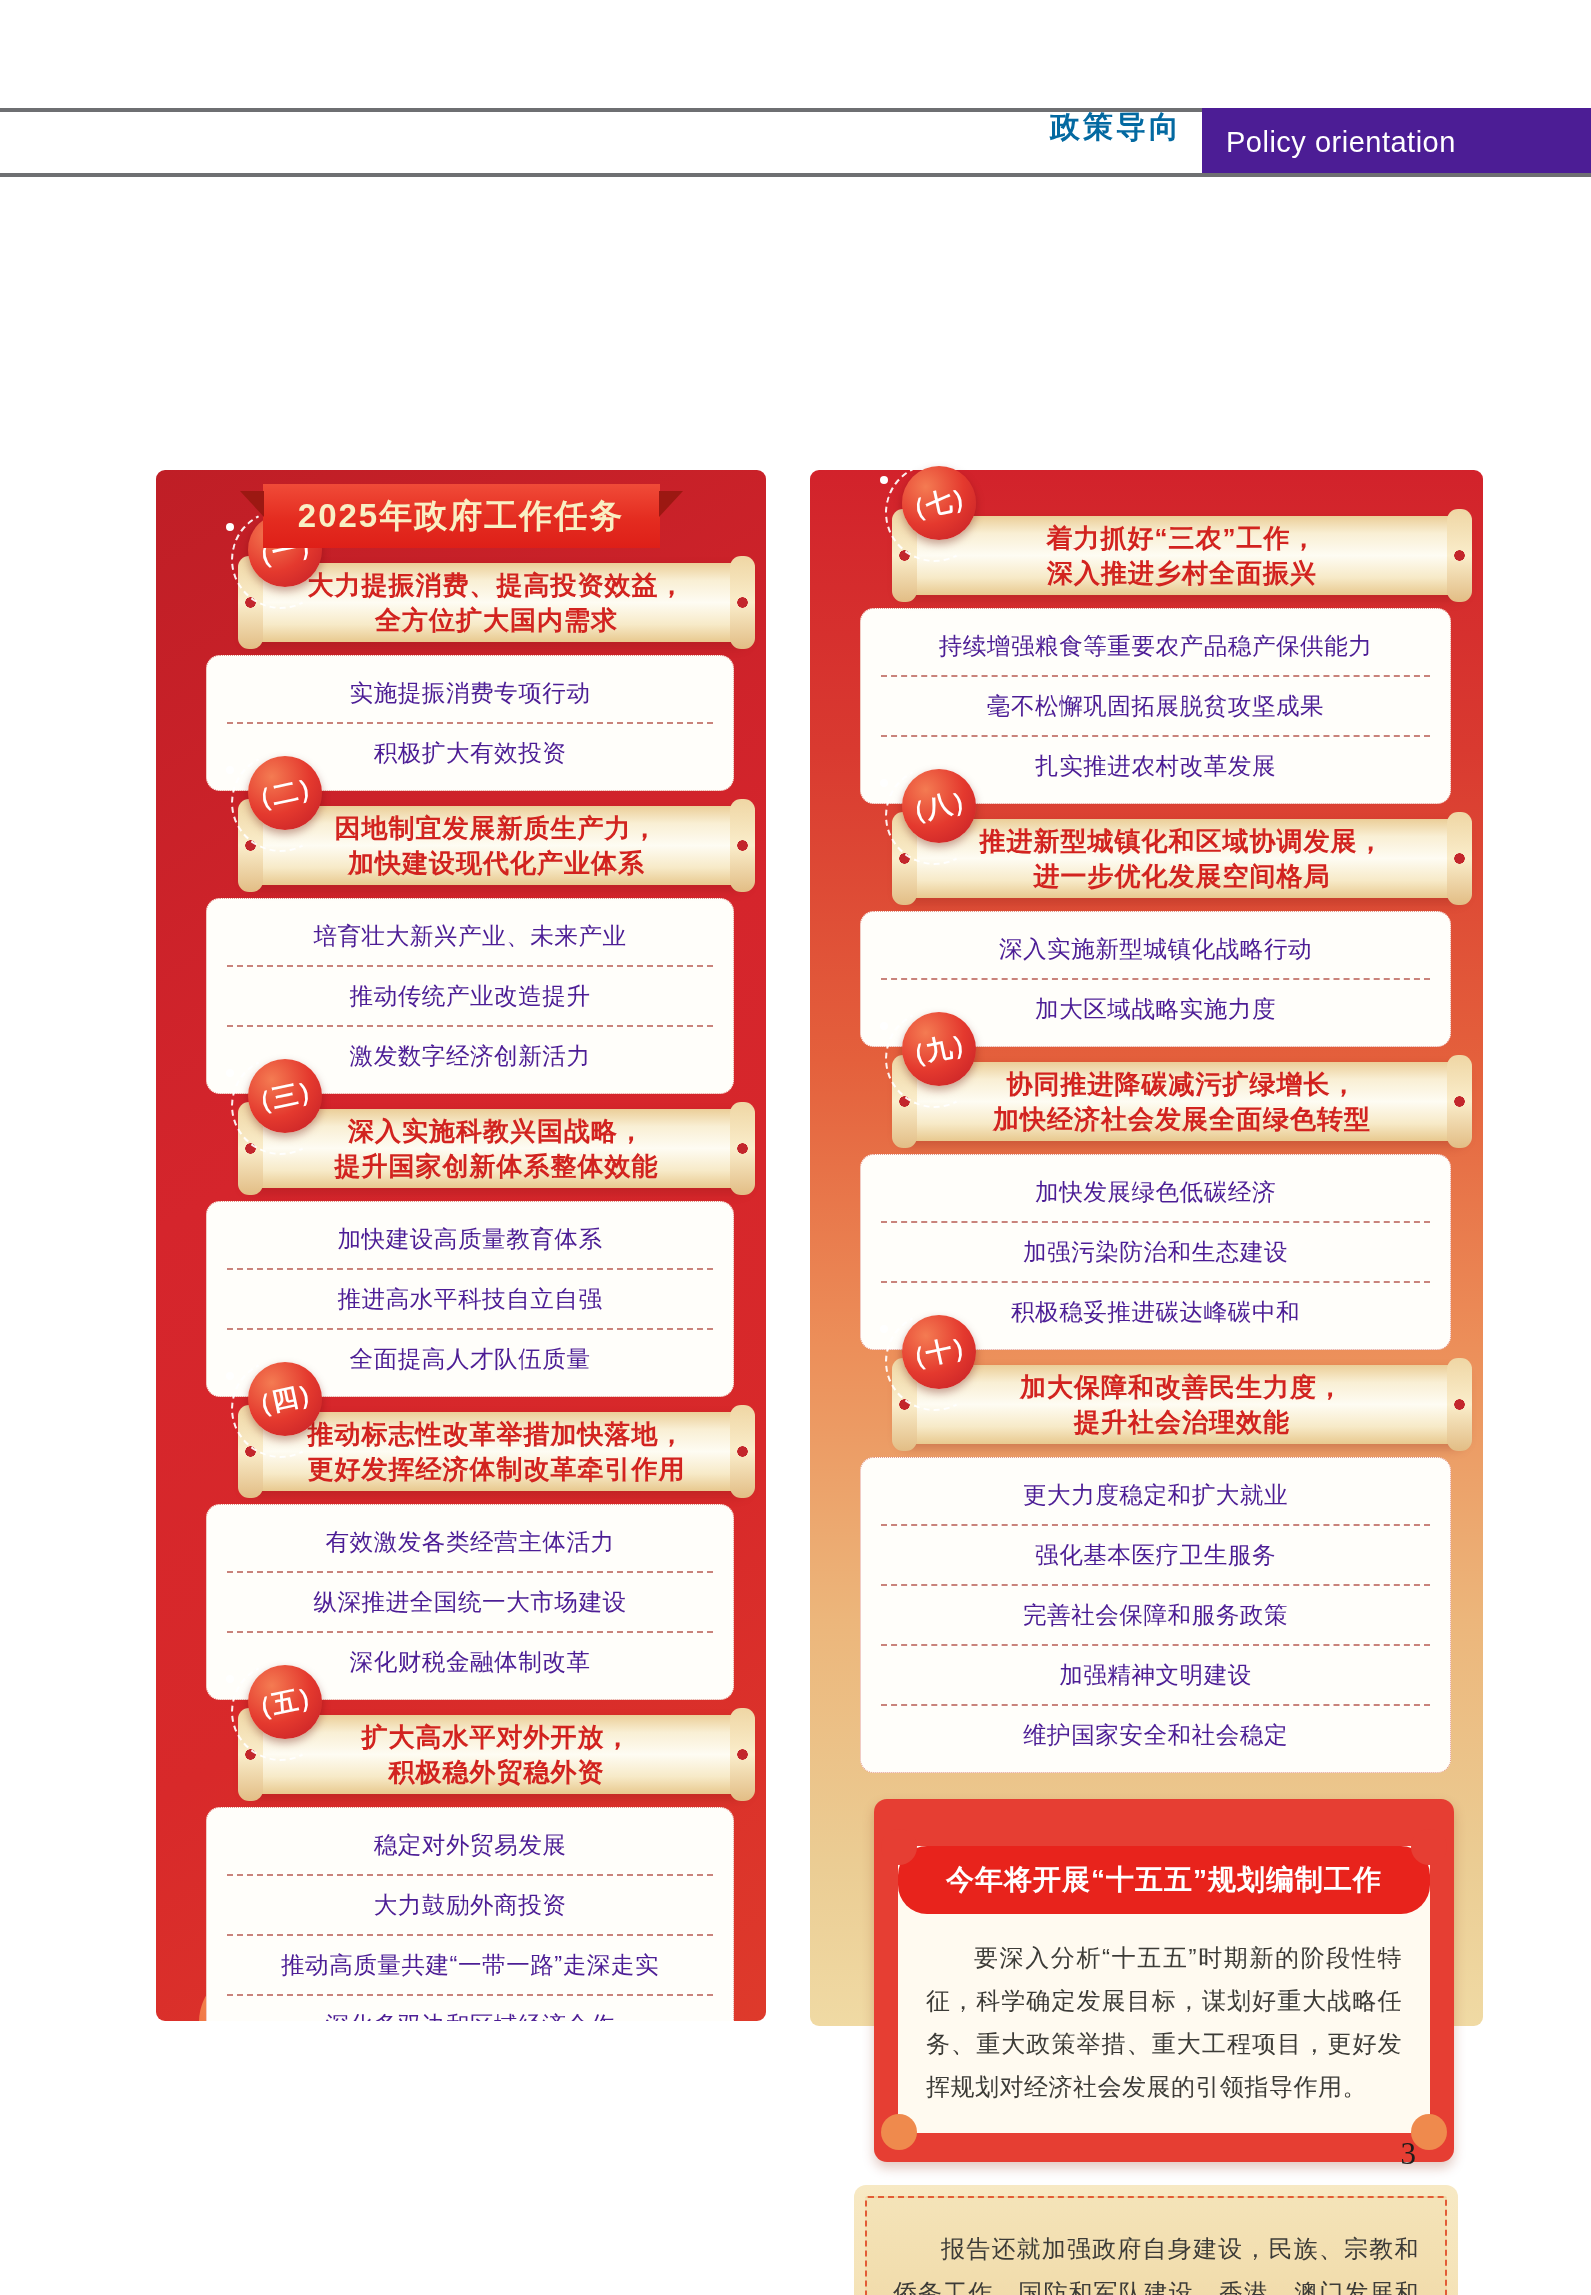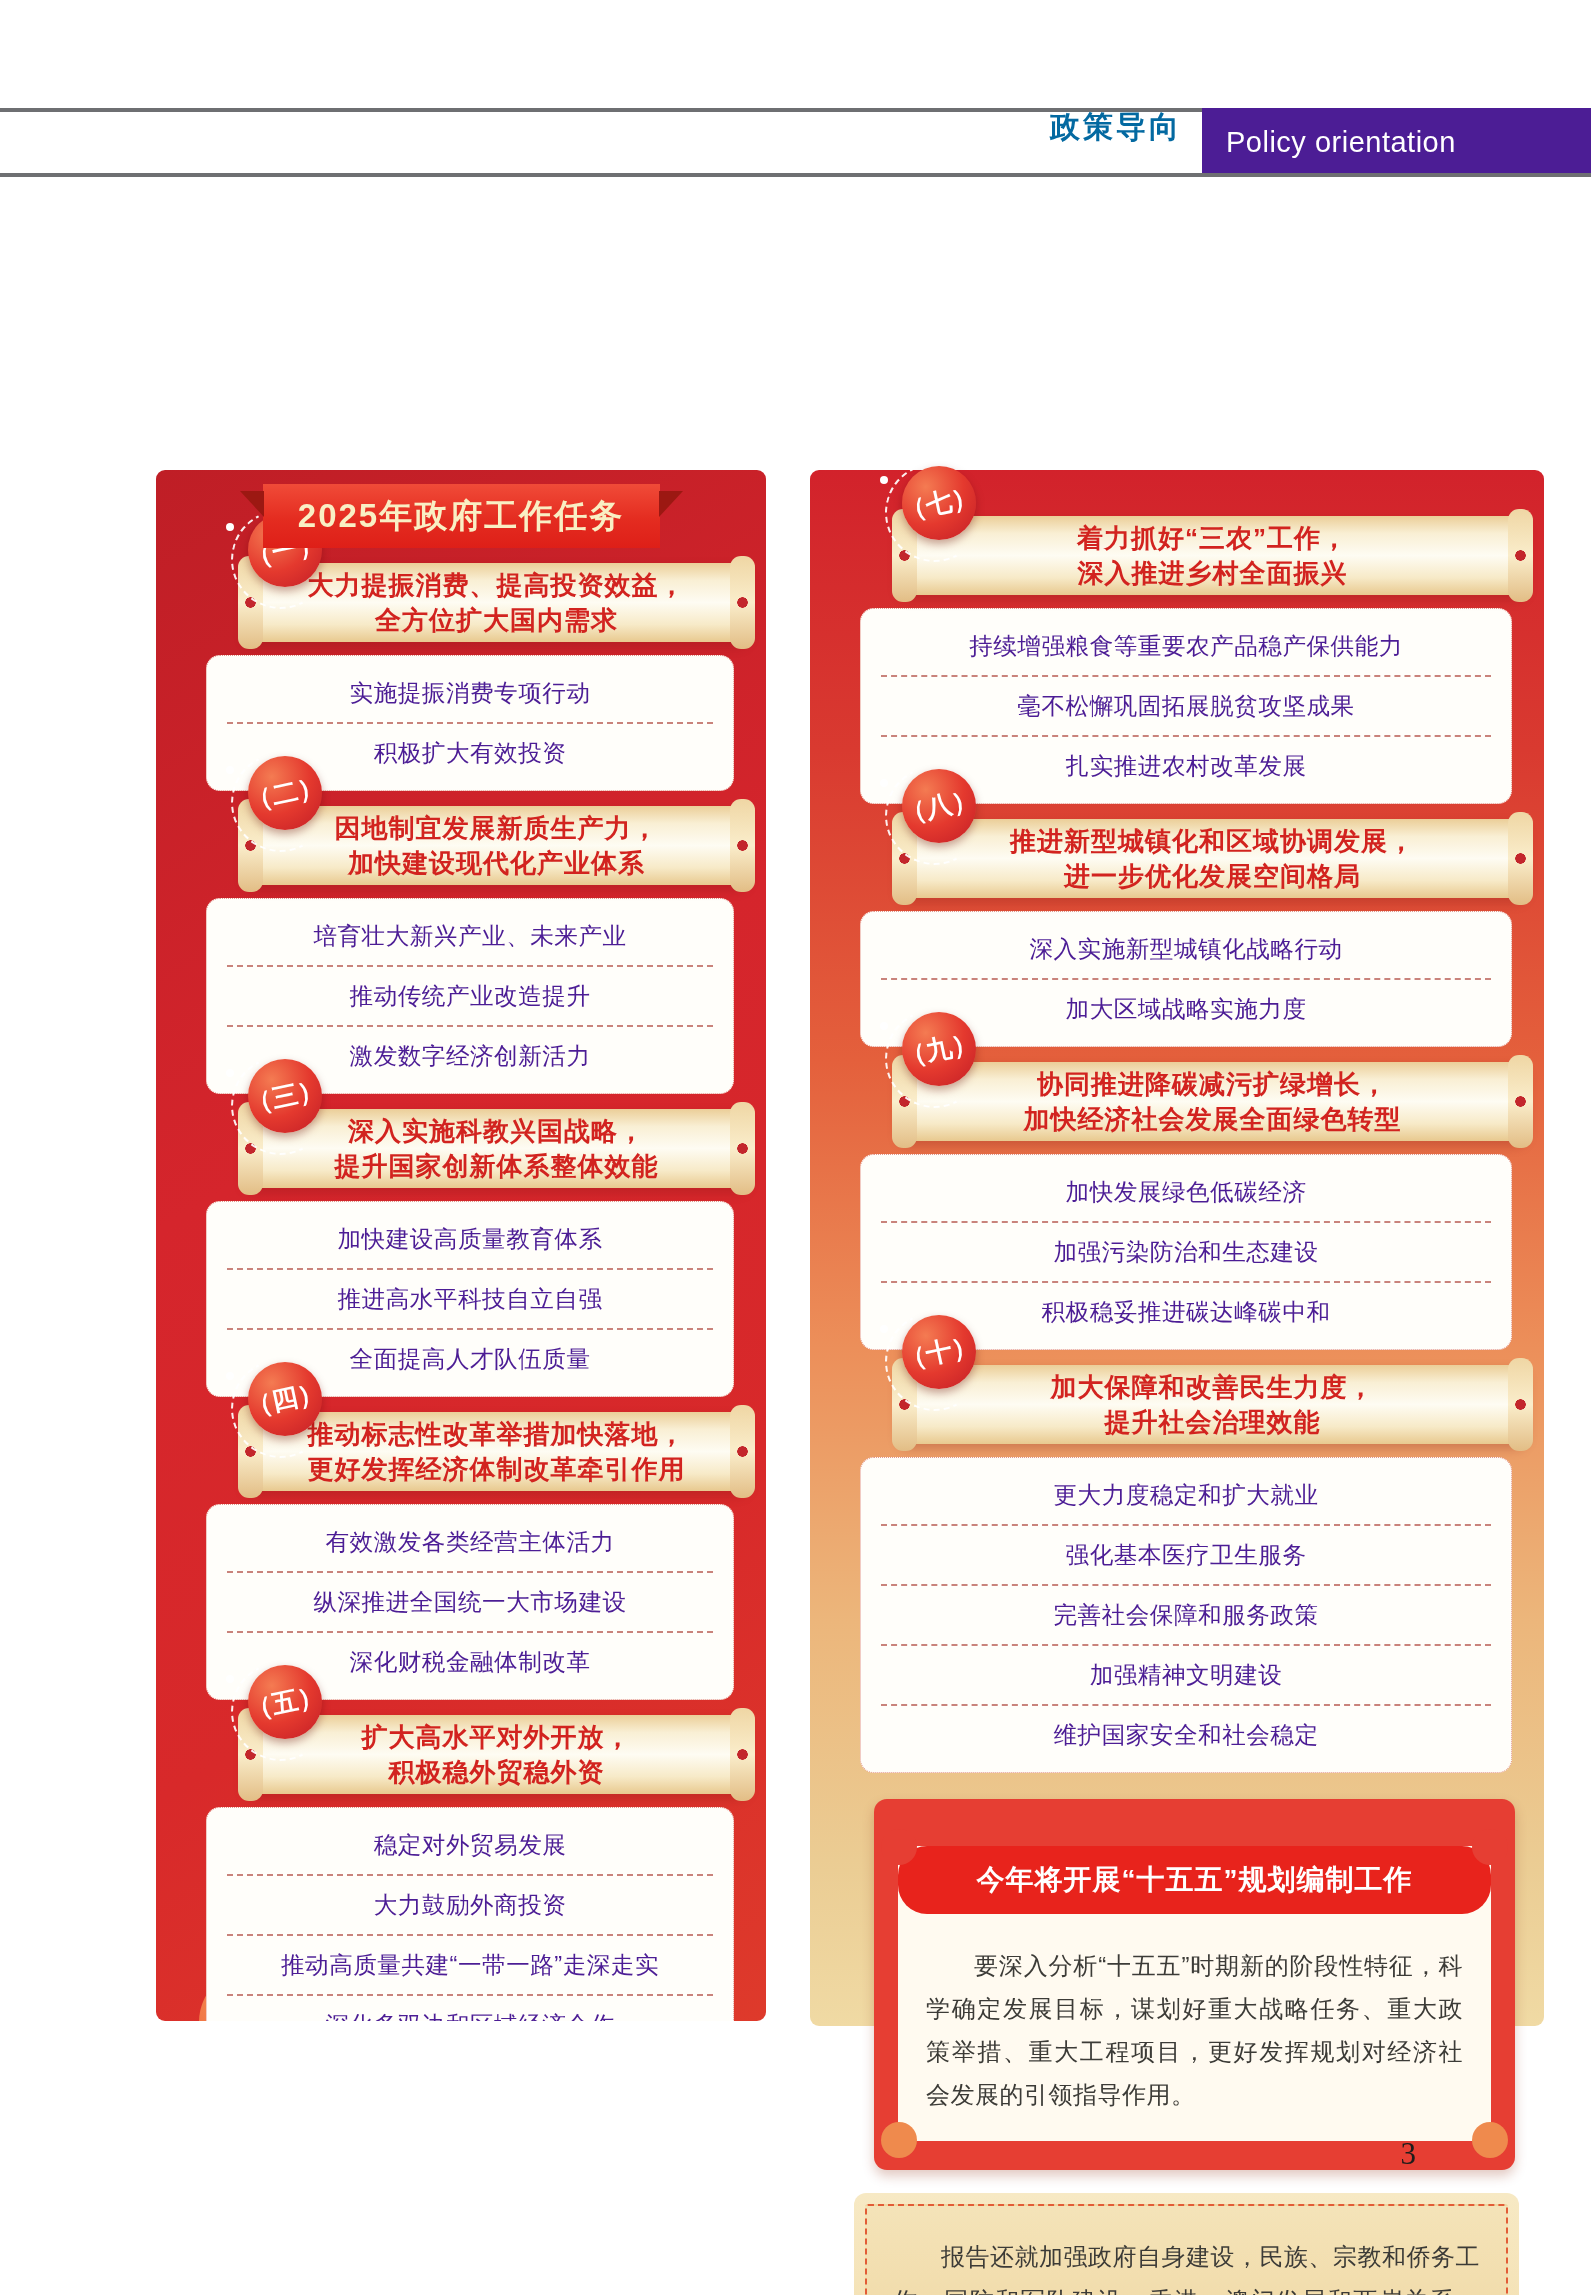--- a/index.html
+++ b/index.html
@@ -24,21 +24,21 @@
     position:absolute;top:2136px;right:176px;font-size:31px;color:#1d1d1b;
     font-family:"Liberation Serif","DejaVu Serif",serif;
   }
   
   .panel{position:absolute;top:470px;border-radius:9px;}
   .panel-left{
     left:156px;width:610px;height:1551px;overflow:hidden;
     background:linear-gradient(150deg,#BF1E26 0%,#D5252C 40%,#D8292A 70%,#DE3A2B 100%);
   }
   .panel-right{
-    left:810px;width:734px;height:1556px;overflow:visible;
+    left:810px;width:673px;height:1556px;overflow:visible;
     background:linear-gradient(180deg,#D2222B 0%,#D93A30 18%,#E4603C 38%,#EC8E59 56%,#ECB67B 74%,#EBCD94 90%,#F0DAA4 100%);
   }
   
   .ribbon{
     position:relative;margin:14px auto 4px auto;width:397px;height:64px;
     background:linear-gradient(180deg,#F04B38 0%,#E42C20 55%,#DE1F18 100%);
     display:flex;align-items:center;justify-content:center;z-index:3;
   }
   .ribbon:before,.ribbon:after{
     content:"";position:absolute;top:7px;border-style:solid;z-index:-1;
@@ -109,21 +109,21 @@
   .corner.tl{left:-17px;top:-17px;background:#E63E33;}
   .corner.tr{right:-17px;top:-17px;background:#E63E33;}
   .corner.bl{left:-17px;bottom:-17px;background:#EF8A4D;}
   .corner.br{right:-17px;bottom:-17px;background:#EF8A4D;}
   .plan-title-band{
     margin-top:26px;background:#E8231C;padding:15px 5px;text-align:center;border-radius:29px;
   }
   .plan-title{color:#ffffff;font-size:28px;font-weight:bold;letter-spacing:1px;}
   .plan-body{
     padding:22px 28px 25px 28px;font-size:24px;line-height:43px;color:#3C3B37;
-    text-align:justify;text-indent:2em;letter-spacing:0.5px;margin-top:8px;
+    text-align:justify;text-indent:2em;letter-spacing:0.5px;
   }
   
   .note-box{
     margin:23px 25px 0 44px;background:linear-gradient(180deg,#F7E9C4 0%,#F2DCA9 100%);
     border-radius:12px;padding:11px;
   }
   .note-inner{
     border:2px dashed #E25C36;border-radius:3px;padding:29px 26px;
     background:linear-gradient(180deg,#F4E3B8 0%,#EFD6A0 100%);
   }

